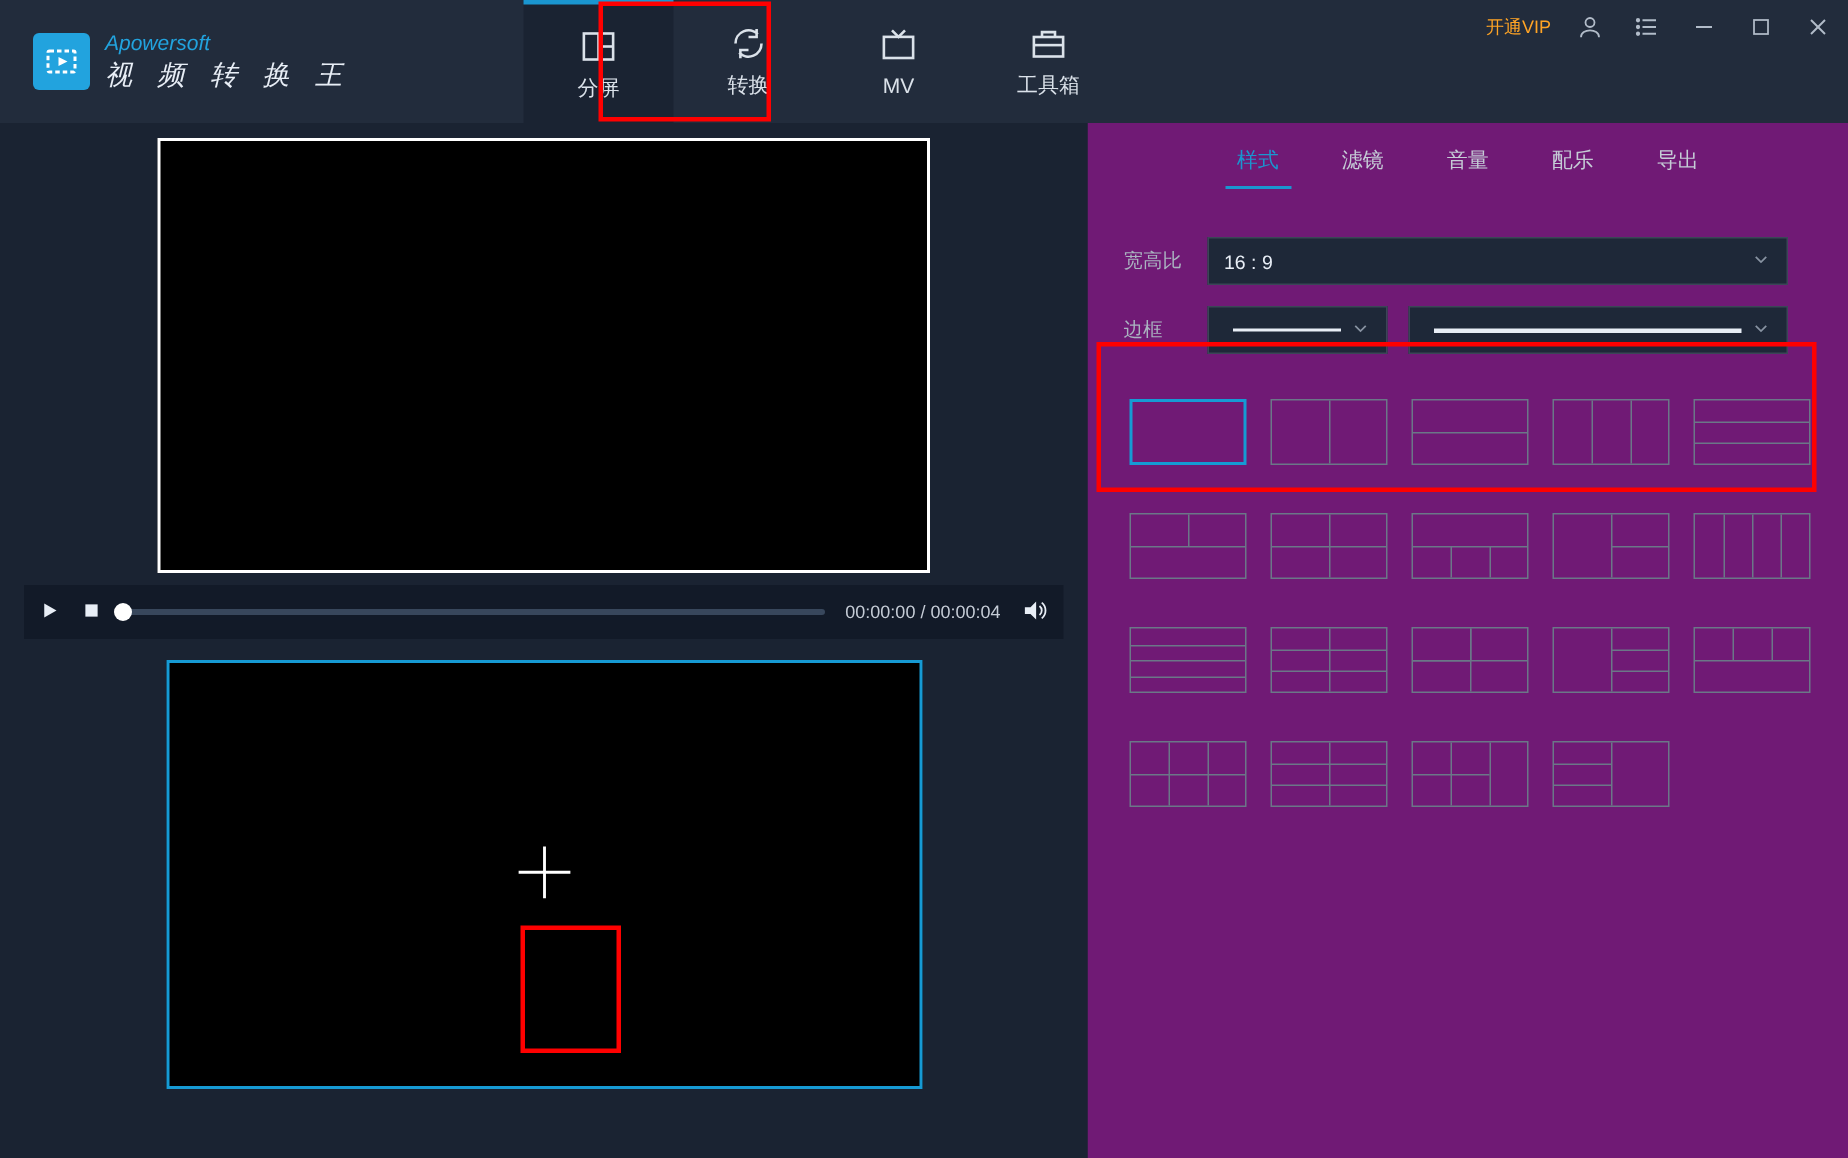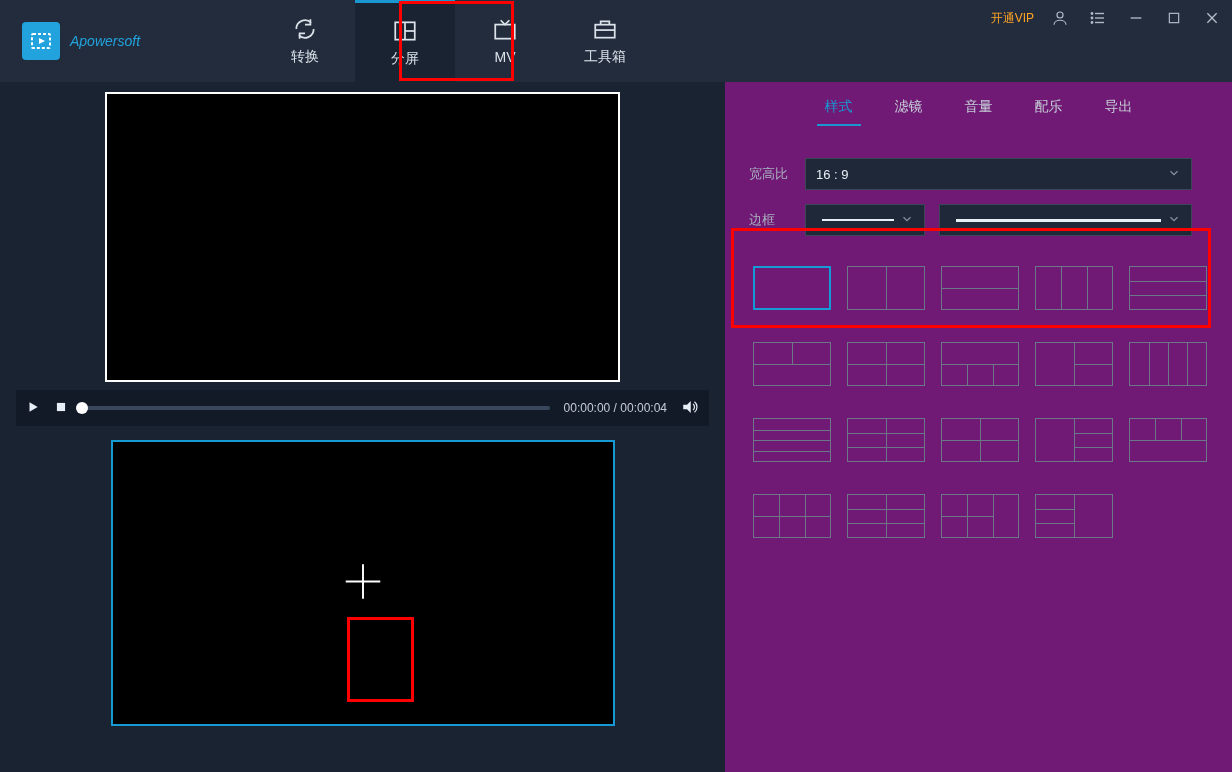--- a/index.html
+++ b/index.html
@@ -209,37 +209,38 @@
 <div class="topbar">
   <div class="logo-block">
     <div class="logo-icon">
       <svg width="24" height="24" viewBox="0 0 24 24" fill="#fff" stroke="none">
           <rect x="3" y="5" width="18" height="14" rx="1" fill="none" stroke="#fff" stroke-width="2" stroke-dasharray="3 2"></rect>
           <polygon points="10,9 16,12 10,15" fill="#fff"></polygon>
         </svg>
     </div>
     <div class="logo-text">
       <div class="brand">Apowersoft</div>
+      <div class="title">视 频 转 换 王</div>
     </div>
   </div>
 
   <div class="main-nav">
-    <div class="nav-item">
-      <svg width="26" height="26" viewBox="0 0 24 24">
-          <path d="M4 12a8 8 0 0 1 13.7-5.7M20 12a8 8 0 0 1-13.7 5.7M17 3v5h-5M7 21v-5h5"></path>
-        </svg>
-      <span class="nav-label">转换</span>
-    </div>
     <div class="nav-item active">
       <svg width="26" height="26" viewBox="0 0 24 24">
           <rect x="3" y="4" width="18" height="16"></rect>
           <line x1="12" y1="4" x2="12" y2="20"></line>
           <line x1="12" y1="12" x2="21" y2="12"></line>
         </svg>
       <span class="nav-label">分屏</span>
+    </div>
+    <div class="nav-item">
+      <svg width="26" height="26" viewBox="0 0 24 24">
+          <path d="M4 12a8 8 0 0 1 13.7-5.7M20 12a8 8 0 0 1-13.7 5.7M17 3v5h-5M7 21v-5h5"></path>
+        </svg>
+      <span class="nav-label">转换</span>
     </div>
     <div class="nav-item">
       <svg width="26" height="26" viewBox="0 0 24 24">
           <rect x="3" y="7" width="18" height="13"></rect>
           <polyline points="8,3 12,7 16,3"></polyline>
         </svg>
       <span class="nav-label">MV</span>
     </div>
     <div class="nav-item">
       <svg width="26" height="26" viewBox="0 0 24 24">

